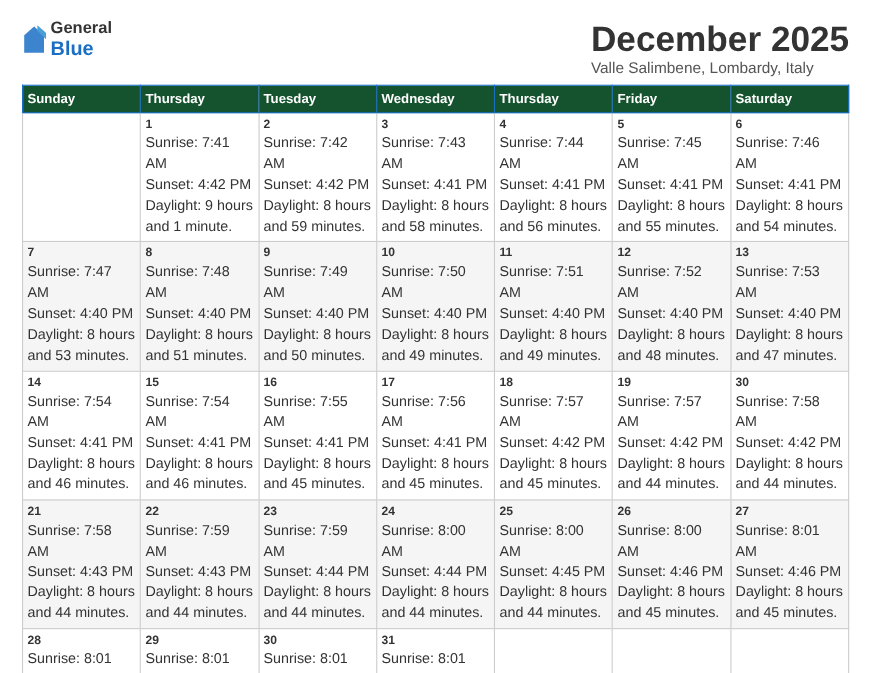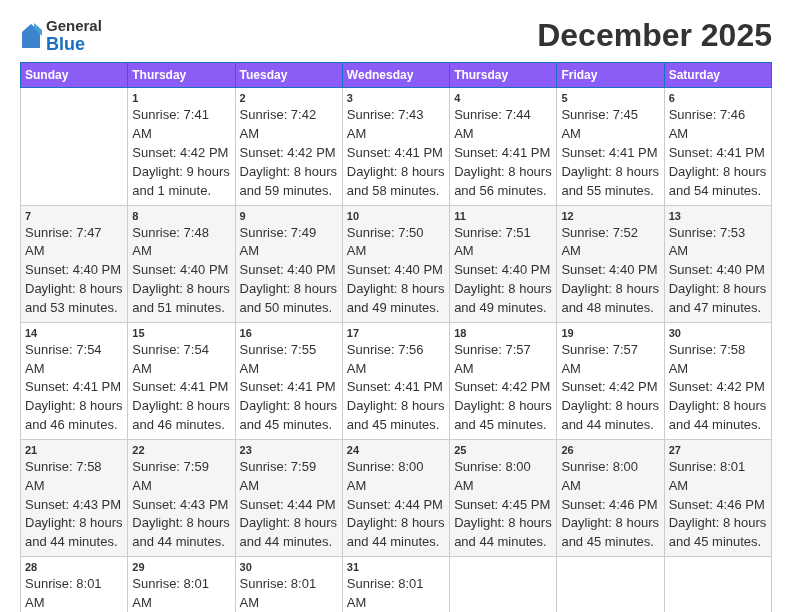--- a/index.html
+++ b/index.html
@@ -58,21 +58,21 @@
     .location {
       font-size: 14px;
       color: #555;
     }
     table {
       width: 100%;
       border-collapse: collapse;
       table-layout: fixed;
     }
     thead tr th {
-      background: #8b5cf6;
+      background: #14532d;
       color: #fff;
       font-size: 12px;
       font-weight: bold;
       padding: 5px 4px;
       text-align: left;
       border: 1px solid #1a6fc4;
     }
     tbody tr td {
       border: 1px solid #ccc;
       vertical-align: top;
@@ -112,20 +112,21 @@
         <path d="M11 1 L21 9 L21 9" fill="#1a6fc4"></path>
         <polygon points="14,1 22,8 22,14 14,6" fill="#4a9fd4"></polygon>
       </svg>
       <div class="logo-text">
         <span class="logo-general">General</span>
         <span class="logo-blue">Blue</span>
       </div>
     </div>
     <div class="title-block">
       <div class="month-title">December 2025</div>
+      <div class="location">Valle Salimbene, Lombardy, Italy</div>
     </div>
   </div>
 
   <table>
     <thead>
       <tr>
         <th>Sunday</th>
         <th>Thursday</th>
         <th>Tuesday</th>
         <th>Wednesday</th>

